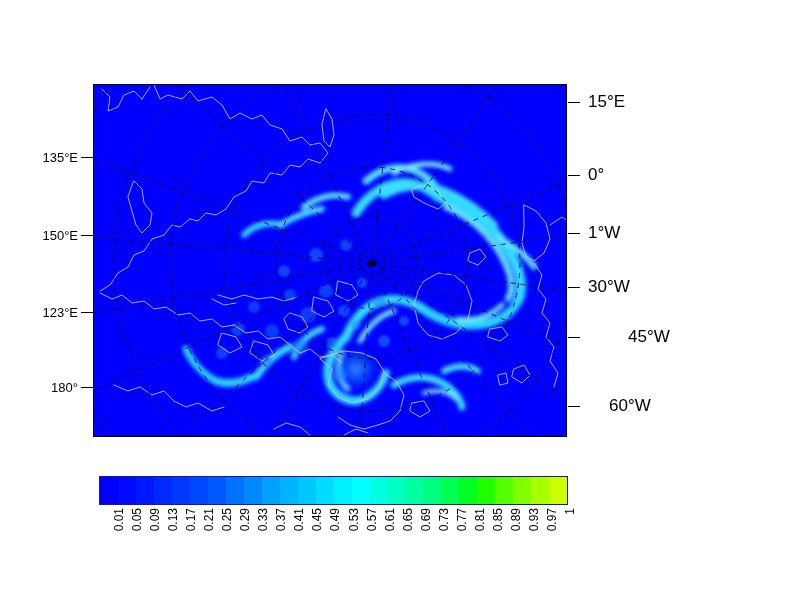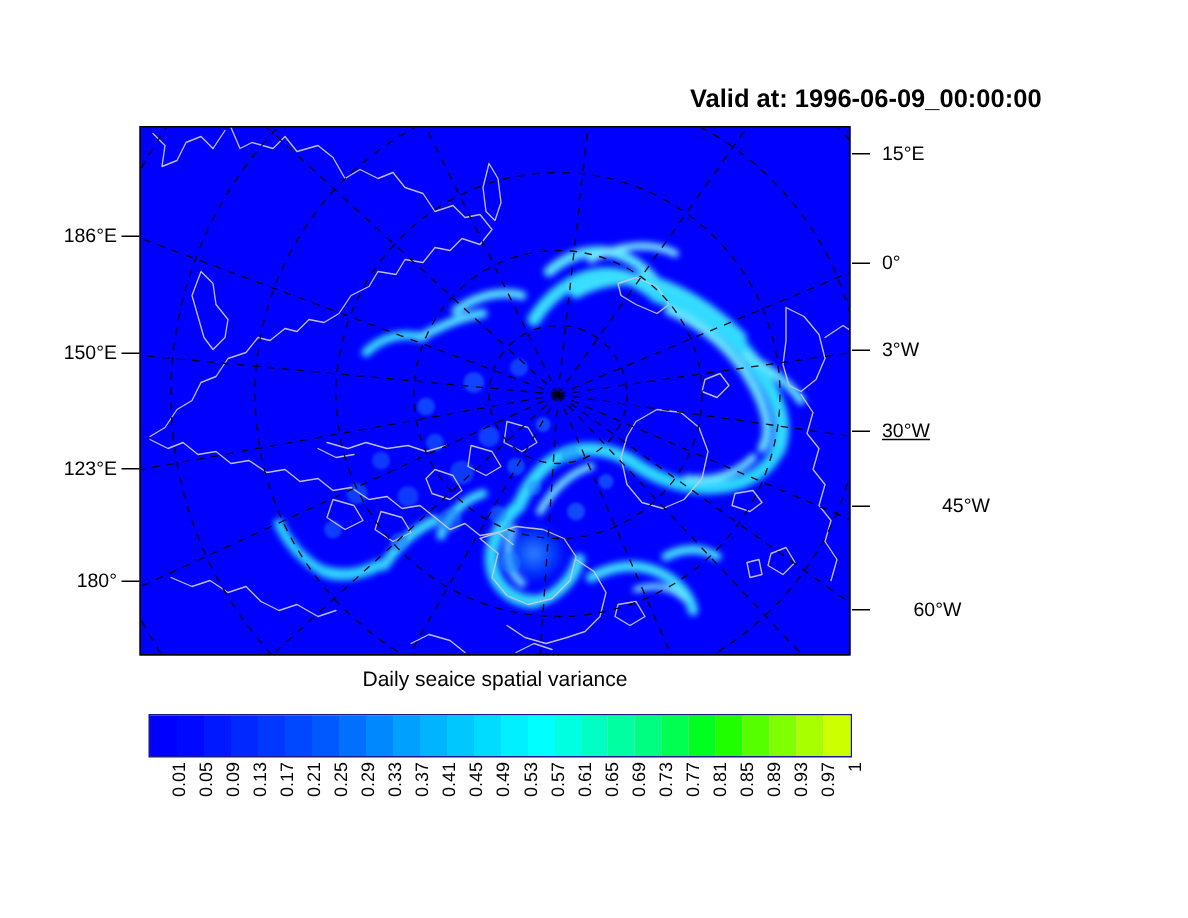--- a/index.html
+++ b/index.html
@@ -70,21 +70,21 @@
     position: absolute;
     font-size: 13px;
     color: #000000;
     text-align: right;
     white-space: nowrap;
     transform: translateY(-50%);
     right: 714px;
   }
   .lbl-right {
     position: absolute;
-    font-size: 13px;
+    font-size: 17px;
     color: #000000;
     white-space: nowrap;
     transform: translateY(-50%);
     left: 588px;
   }
   
   #xlabel {
     position: absolute;
     left: 93px;
     top: 444px;
@@ -129,21 +129,20 @@
     white-space: nowrap;
     transform-origin: left top;
     transform: rotate(-90deg) translateX(-100%);
   }
 </style>
 </head>
 <body>
 
 <div id="figure">
 
-  <div id="title">Valid at: 1996-06-09_00:00:00</div>
 
   <div id="map-panel">
     <svg id="map-svg" viewBox="0 0 474 353" preserveAspectRatio="none" xmlns="http://www.w3.org/2000/svg">
       <defs>
         <radialGradient id="glowHi" cx="50%" cy="50%" r="50%">
           <stop offset="0%" stop-color="#66ffff" stop-opacity="1"></stop>
           <stop offset="55%" stop-color="#00bfff" stop-opacity="0.55"></stop>
           <stop offset="100%" stop-color="#0000ff" stop-opacity="0"></stop>
         </radialGradient>
         <filter id="soft" x="-30%" y="-30%" width="160%" height="160%">
@@ -309,40 +308,39 @@
 
       <circle cx="278" cy="178" r="1.6" fill="#000000"></circle>
     </svg>
   </div>
 
   <div class="tick-left" style="top:157px;"></div>
   <div class="tick-left" style="top:235px;"></div>
   <div class="tick-left" style="top:312px;"></div>
   <div class="tick-left" style="top:387px;"></div>
 
-  <div class="lbl-left" style="top:157px;">186°E</div>
+  <div class="lbl-left" style="top:157px;">135°E</div>
   <div class="lbl-left" style="top:235px;margin-left:40px;">150°E</div>
   <div class="lbl-left" style="top:312px;">123°E</div>
   <div class="lbl-left" style="top:387px;">180°</div>
 
   <div class="tick-right" style="top:102px;"></div>
   <div class="tick-right" style="top:175px;"></div>
   <div class="tick-right" style="top:233px;"></div>
   <div class="tick-right" style="top:287px;"></div>
   <div class="tick-right" style="top:337px;"></div>
   <div class="tick-right" style="top:406px;"></div>
 
   <div class="lbl-right" style="top:102px;">15°E</div>
   <div class="lbl-right" style="top:175px;">0°</div>
-  <div class="lbl-right" style="top:233px;">3°W</div>
-  <div class="lbl-right" style="top:287px;text-decoration:underline;">30°W</div>
+  <div class="lbl-right" style="top:233px;">1°W</div>
+  <div class="lbl-right" style="top:287px;">30°W</div>
   <div class="lbl-right" style="top:337px;margin-left:40px;">45°W</div>
   <div class="lbl-right" style="top:406px;margin-left:21px;">60°W</div>
 
-  <div id="xlabel">Daily seaice spatial variance</div>
 
   <div id="colorbar-wrap">
     <div id="colorbar">
         <div class="swatch" title="0.01" style="background: rgb(0, 0, 255);"></div>
         <div class="swatch" title="0.05" style="background: rgb(0, 8, 255);"></div>
         <div class="swatch" title="0.09" style="background: rgb(0, 24, 255);"></div>
         <div class="swatch" title="0.13" style="background: rgb(0, 40, 255);"></div>
         <div class="swatch" title="0.17" style="background: rgb(0, 56, 255);"></div>
         <div class="swatch" title="0.21" style="background: rgb(0, 72, 255);"></div>
         <div class="swatch" title="0.25" style="background: rgb(0, 88, 255);"></div>

